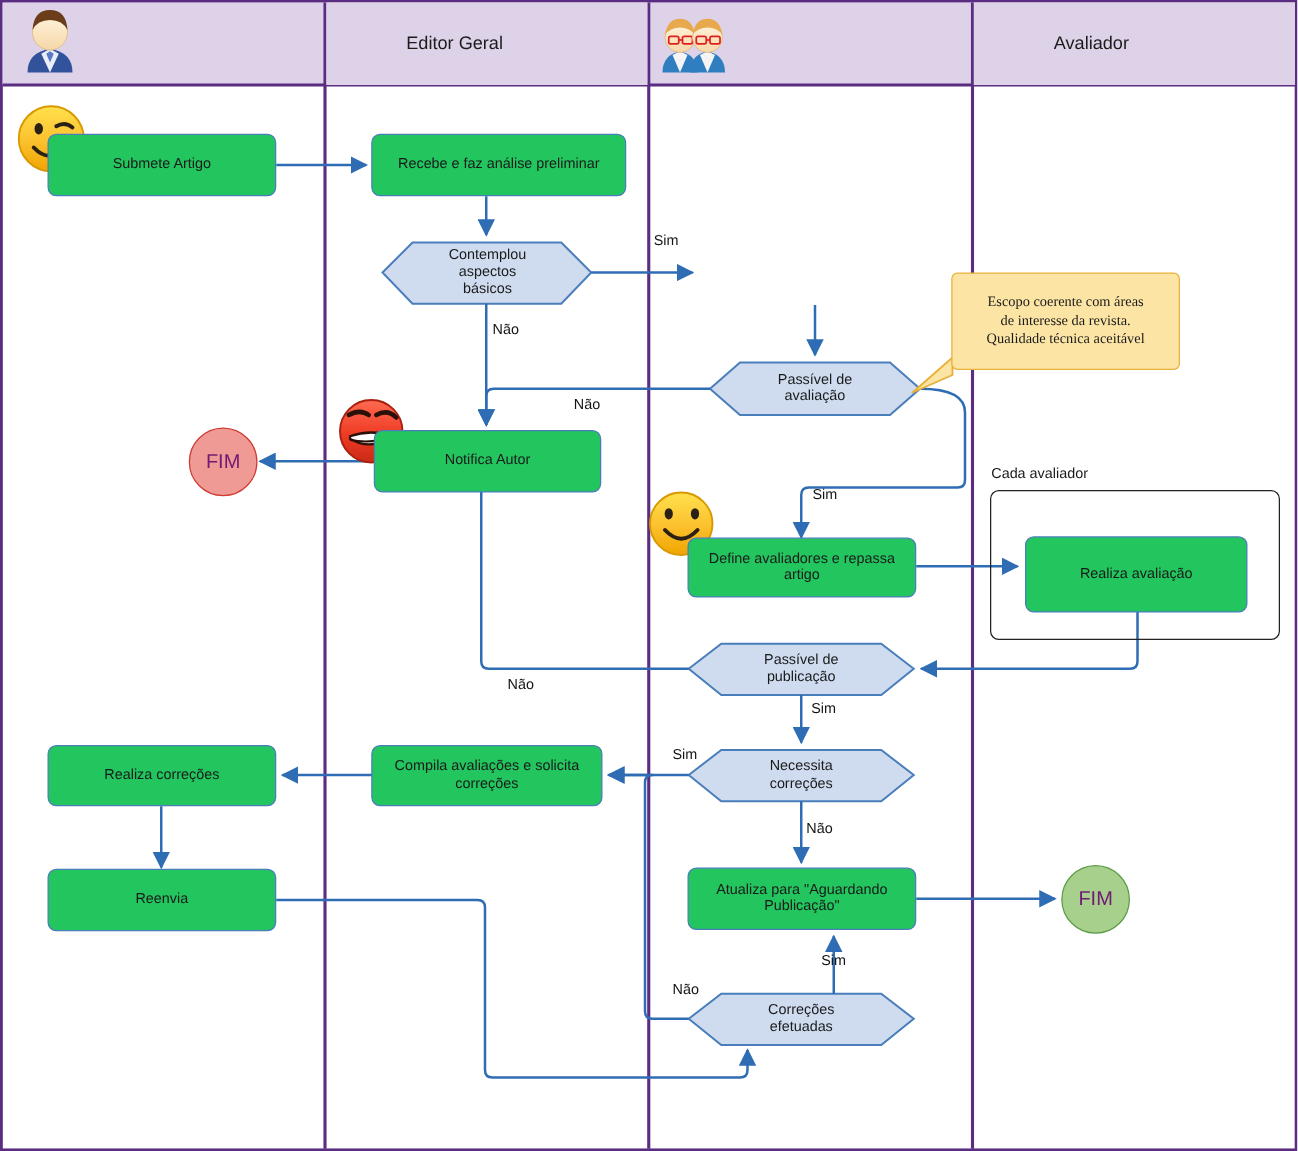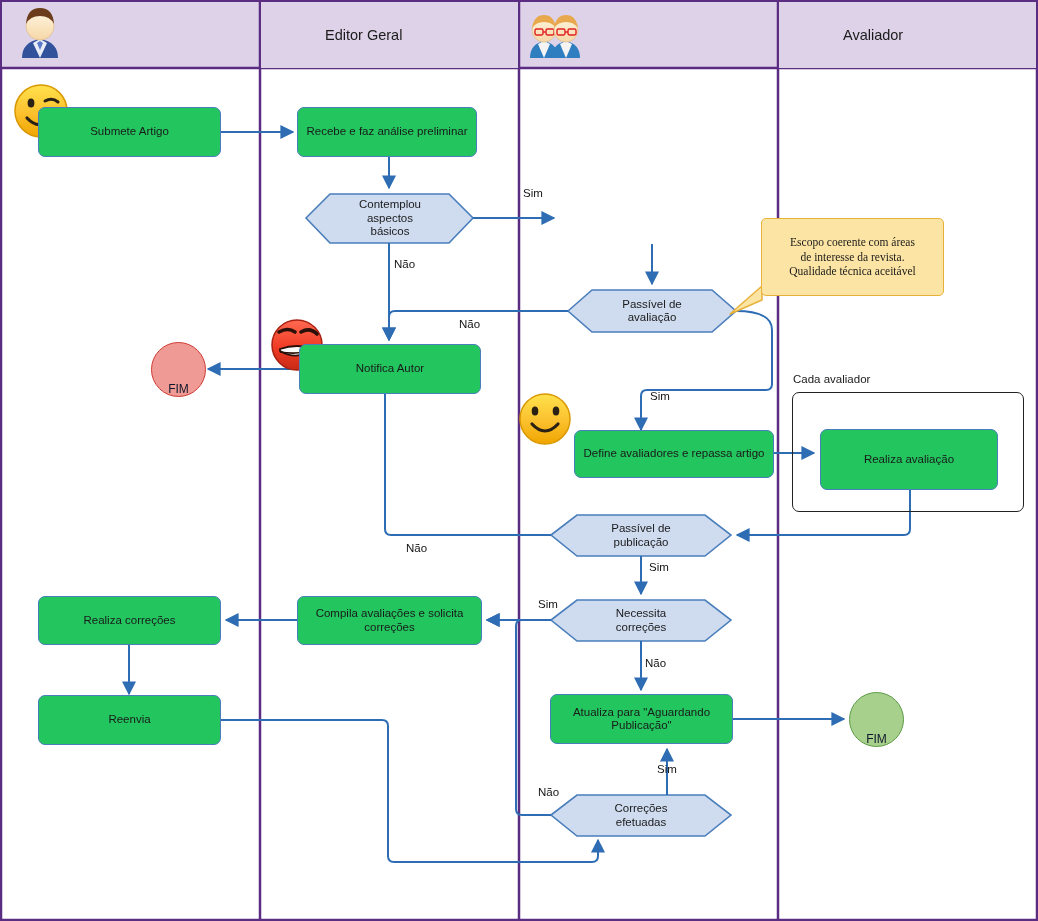--- a/index.html
+++ b/index.html
@@ -3,21 +3,21 @@
 <meta charset="utf-8">
 <style>
   html,body{margin:0;padding:0;background:#ffffff;}
   body{font-family:"Liberation Sans","DejaVu Sans",sans-serif;}
   #canvas{position:relative;width:1038px;height:921px;overflow:hidden;background:#fff;}
   #svg-layer{position:absolute;left:0;top:0;width:1038px;height:921px;}
   .node{position:absolute;box-sizing:border-box;display:flex;align-items:center;justify-content:center;text-align:center;}
   .proc{background:#22c55e;border:1.6px solid #4a7ebb;border-radius:7px;color:#1a1a1a;font-size:11.5px;line-height:13.5px;padding:2px 5px;}
   .lane-head{position:absolute;box-sizing:border-box;background:#ddd2e8;display:flex;align-items:center;}
   .lane-head .lbl{font-size:14.5px;color:#1b1b1b;line-height:17px;}
-  .circ{border-radius:50%;display:flex;align-items:flex-end;justify-content:center;font-size:12px;color:#0f172a;}
+  .circ{border-radius:50%;display:flex;align-items:center;justify-content:center;font-size:16px;color:#701a75;}
   .fim-red{background:#f09a95;border:1.7px solid #cf3a33;}
   .fim-green{background:#a8d08d;border:1.7px solid #5b9b45;}
   .note{position:absolute;box-sizing:border-box;background:#fce5a4;border:1.5px solid #e8b13a;border-radius:5px;
         font-size:11.5px;line-height:14.5px;color:#1a1a1a;text-align:center;display:flex;align-items:center;justify-content:center;padding:3px 6px;font-family:Liberation Serif, serif;}
   .group-box{position:absolute;box-sizing:border-box;border:1.5px solid #222;border-radius:7px;background:transparent;}
   .group-label{position:absolute;font-size:11.5px;color:#1a1a1a;}
   .edge-label{position:absolute;font-size:11.5px;color:#141414;background:transparent;white-space:nowrap;}
   .hexwrap{position:absolute;}
   .hexwrap .hexlabel{position:absolute;left:0;top:0;width:100%;height:100%;display:flex;align-items:center;justify-content:center;
         text-align:center;font-size:11.5px;line-height:13.5px;color:#1a1a1a;pointer-events:none;}
@@ -183,21 +183,21 @@
   </div>
   <div class="lane-head" style="left:779px;top:2px;width:257px;height:66px;">
     <div style="width:64px;flex:0 0 64px;"></div>
     <div class="lbl">Avaliador</div>
   </div>
 
   <div class="node proc" style="left:38px;top:107px;width:183px;height:50px;">
     <span>Submete Artigo</span>
   </div>
 
-  <div class="node proc" style="left:297px;top:107px;width:180px;height:50px;">
+  <div class="node proc" style="left:297px;top:107px;width:204px;height:50px;">
     <span>Recebe e faz análise preliminar</span>
   </div>
 
   <div class="hexwrap" style="left:306px;top:193px;width:168px;height:51px;">
     <div class="hexlabel">
       <span>
         <span>Contemplou</span><br>
         <span>aspectos</span><br>
         <span>básicos</span>
       </span>
@@ -215,21 +215,21 @@
   </div>
 
   <div class="node proc" style="left:299px;top:344px;width:182px;height:50px;">
     <span>Notifica Autor</span>
   </div>
 
   <div class="node circ fim-red" style="left:151px;top:342px;width:55px;height:55px;">
     <span>FIM</span>
   </div>
 
-  <div class="node proc" style="left:550px;top:430px;width:200px;height:48px;margin-left:24px;">
+  <div class="node proc" style="left:550px;top:430px;width:183px;height:48px;">
     <span>Define avaliadores e repassa artigo</span>
   </div>
 
   <div class="group-box" style="left:792px;top:392px;width:232px;height:120px;"></div>
   <div class="group-label" style="left:793px;top:373px;">Cada avaliador</div>
 
   <div class="node proc" style="left:820px;top:429px;width:178px;height:61px;">
     <span>Realiza avaliação</span>
   </div>
 

